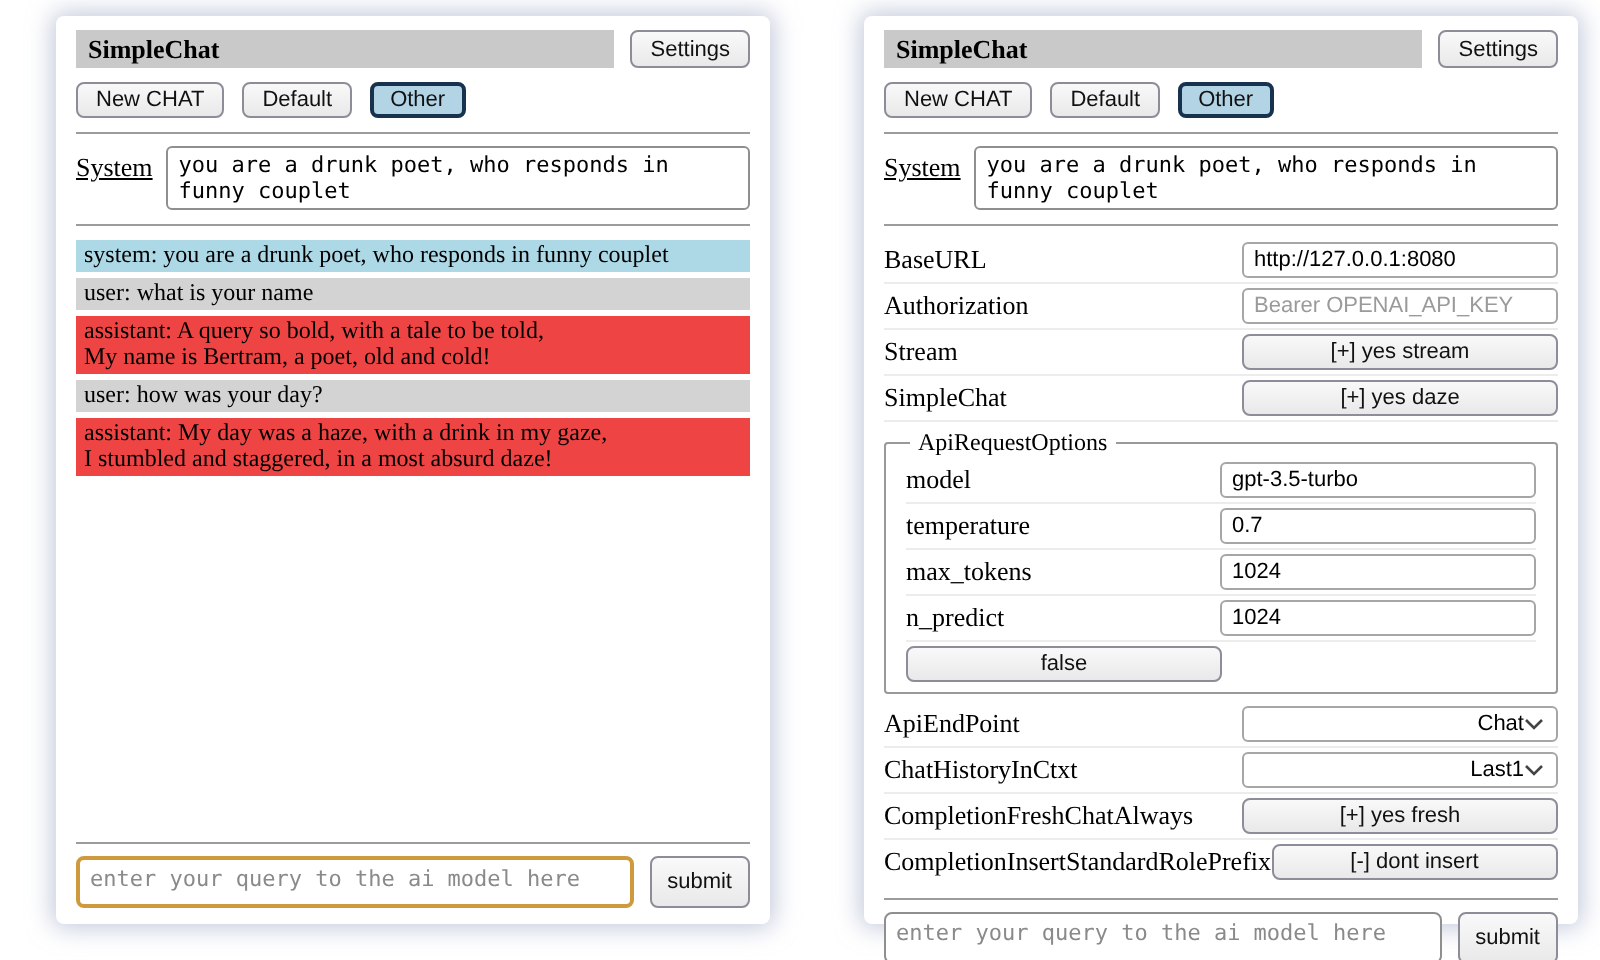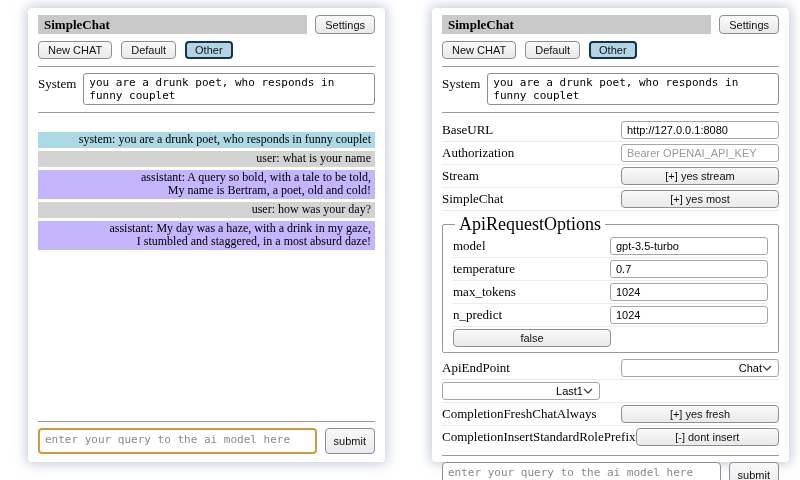--- a/index.html
+++ b/index.html
@@ -52,46 +52,46 @@
     border: 2px solid #16324f;
     padding: 1px 8px;
   }
   hr.divider {
     border: none;
     border-top: 1px solid #9c9c9c;
     margin: 7px 0 6px 0;
   }
   
   .system-row { display: flex; gap: 7px; align-items: flex-start; font-size: 13px; }
-  .system-row .sys-label { padding-top: 3px; }
+  .system-row .sys-label { padding-top: 3px; text-decoration: underline; }
   textarea.sys {
     flex: 1;
     height: 32px;
     resize: none;
     font-family: "DejaVu Sans Mono", monospace;
     font-size: 11px;
     line-height: 13px;
     border: 1px solid #8f8f8f;
     border-radius: 3px;
     padding: 2px 5px;
     color: #000;
     outline: none;
     overflow: hidden;
   }
   
-  .messages { margin-top: 13px; text-align: right; }
+  .messages { margin-top: 1px; }
   .msg {
     font-size: 12px;
     line-height: 13px;
     padding: 1px 4px 2px 4px;
     margin-bottom: 3px;
   }
   .msg.system    { background: #add8e6; }
   .msg.user      { background: #d3d3d3; }
-  .msg.assistant { background: #c4b5fd; }
+  .msg.assistant { background: #ef4444; }
   .spacer { flex: 1; }
   
   .query-row { display: flex; gap: 8px; }
   textarea.query {
     flex: 1;
     height: 26px;
     resize: none;
     font-family: "DejaVu Sans Mono", monospace;
     font-size: 11px;
     line-height: 12px;
@@ -138,21 +138,21 @@
     font-size: 11px;
     padding: 2px 6px;
     cursor: pointer;
   }
   fieldset.opts {
     border: 1px solid #999;
     border-radius: 2px;
     margin: 3px 0 4px 0;
     padding: 0 10px 3px 10px;
   }
-  fieldset.opts legend { font-size: 18px; padding: 0 4px; margin-left: 2px; }
+  fieldset.opts legend { font-size: 12px; padding: 0 4px; margin-left: 2px; }
   fieldset .srow:last-child { border-bottom: none; }
   .settings-body .srow2-group .srow:last-child { border-bottom: none; }
 </style>
 </head>
 <body>
 
 <div class="page">
 
   <div class="panel">
     <div class="header">
@@ -223,21 +223,21 @@
       </div>
       <div class="srow">
         <span class="lbl">Stream</span>
         <span class="ctl">
             <button class="btn wide">[+] yes stream</button>
           </span>
       </div>
       <div class="srow">
         <span class="lbl">SimpleChat</span>
         <span class="ctl">
-            <button class="btn wide">[+] yes most</button>
+            <button class="btn wide">[+] yes daze</button>
           </span>
       </div>
 
       <fieldset class="opts">
         <legend>ApiRequestOptions</legend>
         <div class="srow">
           <span class="lbl">model</span>
           <span class="ctl">
               <input class="txt" value="gpt-3.5-turbo" style="">
             </span>
@@ -273,20 +273,21 @@
           <span class="ctl">
             <span class="selectbox">
               <span>Chat</span>
               <svg width="10" height="6" viewBox="0 0 10 6">
                   <path d="M1 1 L5 5 L9 1" fill="none" stroke="#444" stroke-width="1.3"></path>
                 </svg>
             </span>
           </span>
         </div>
         <div class="srow">
+          <span class="lbl">ChatHistoryInCtxt</span>
           <span class="ctl">
             <span class="selectbox">
               <span>Last1</span>
               <svg width="10" height="6" viewBox="0 0 10 6">
                   <path d="M1 1 L5 5 L9 1" fill="none" stroke="#444" stroke-width="1.3"></path>
                 </svg>
             </span>
           </span>
         </div>
         <div class="srow">

